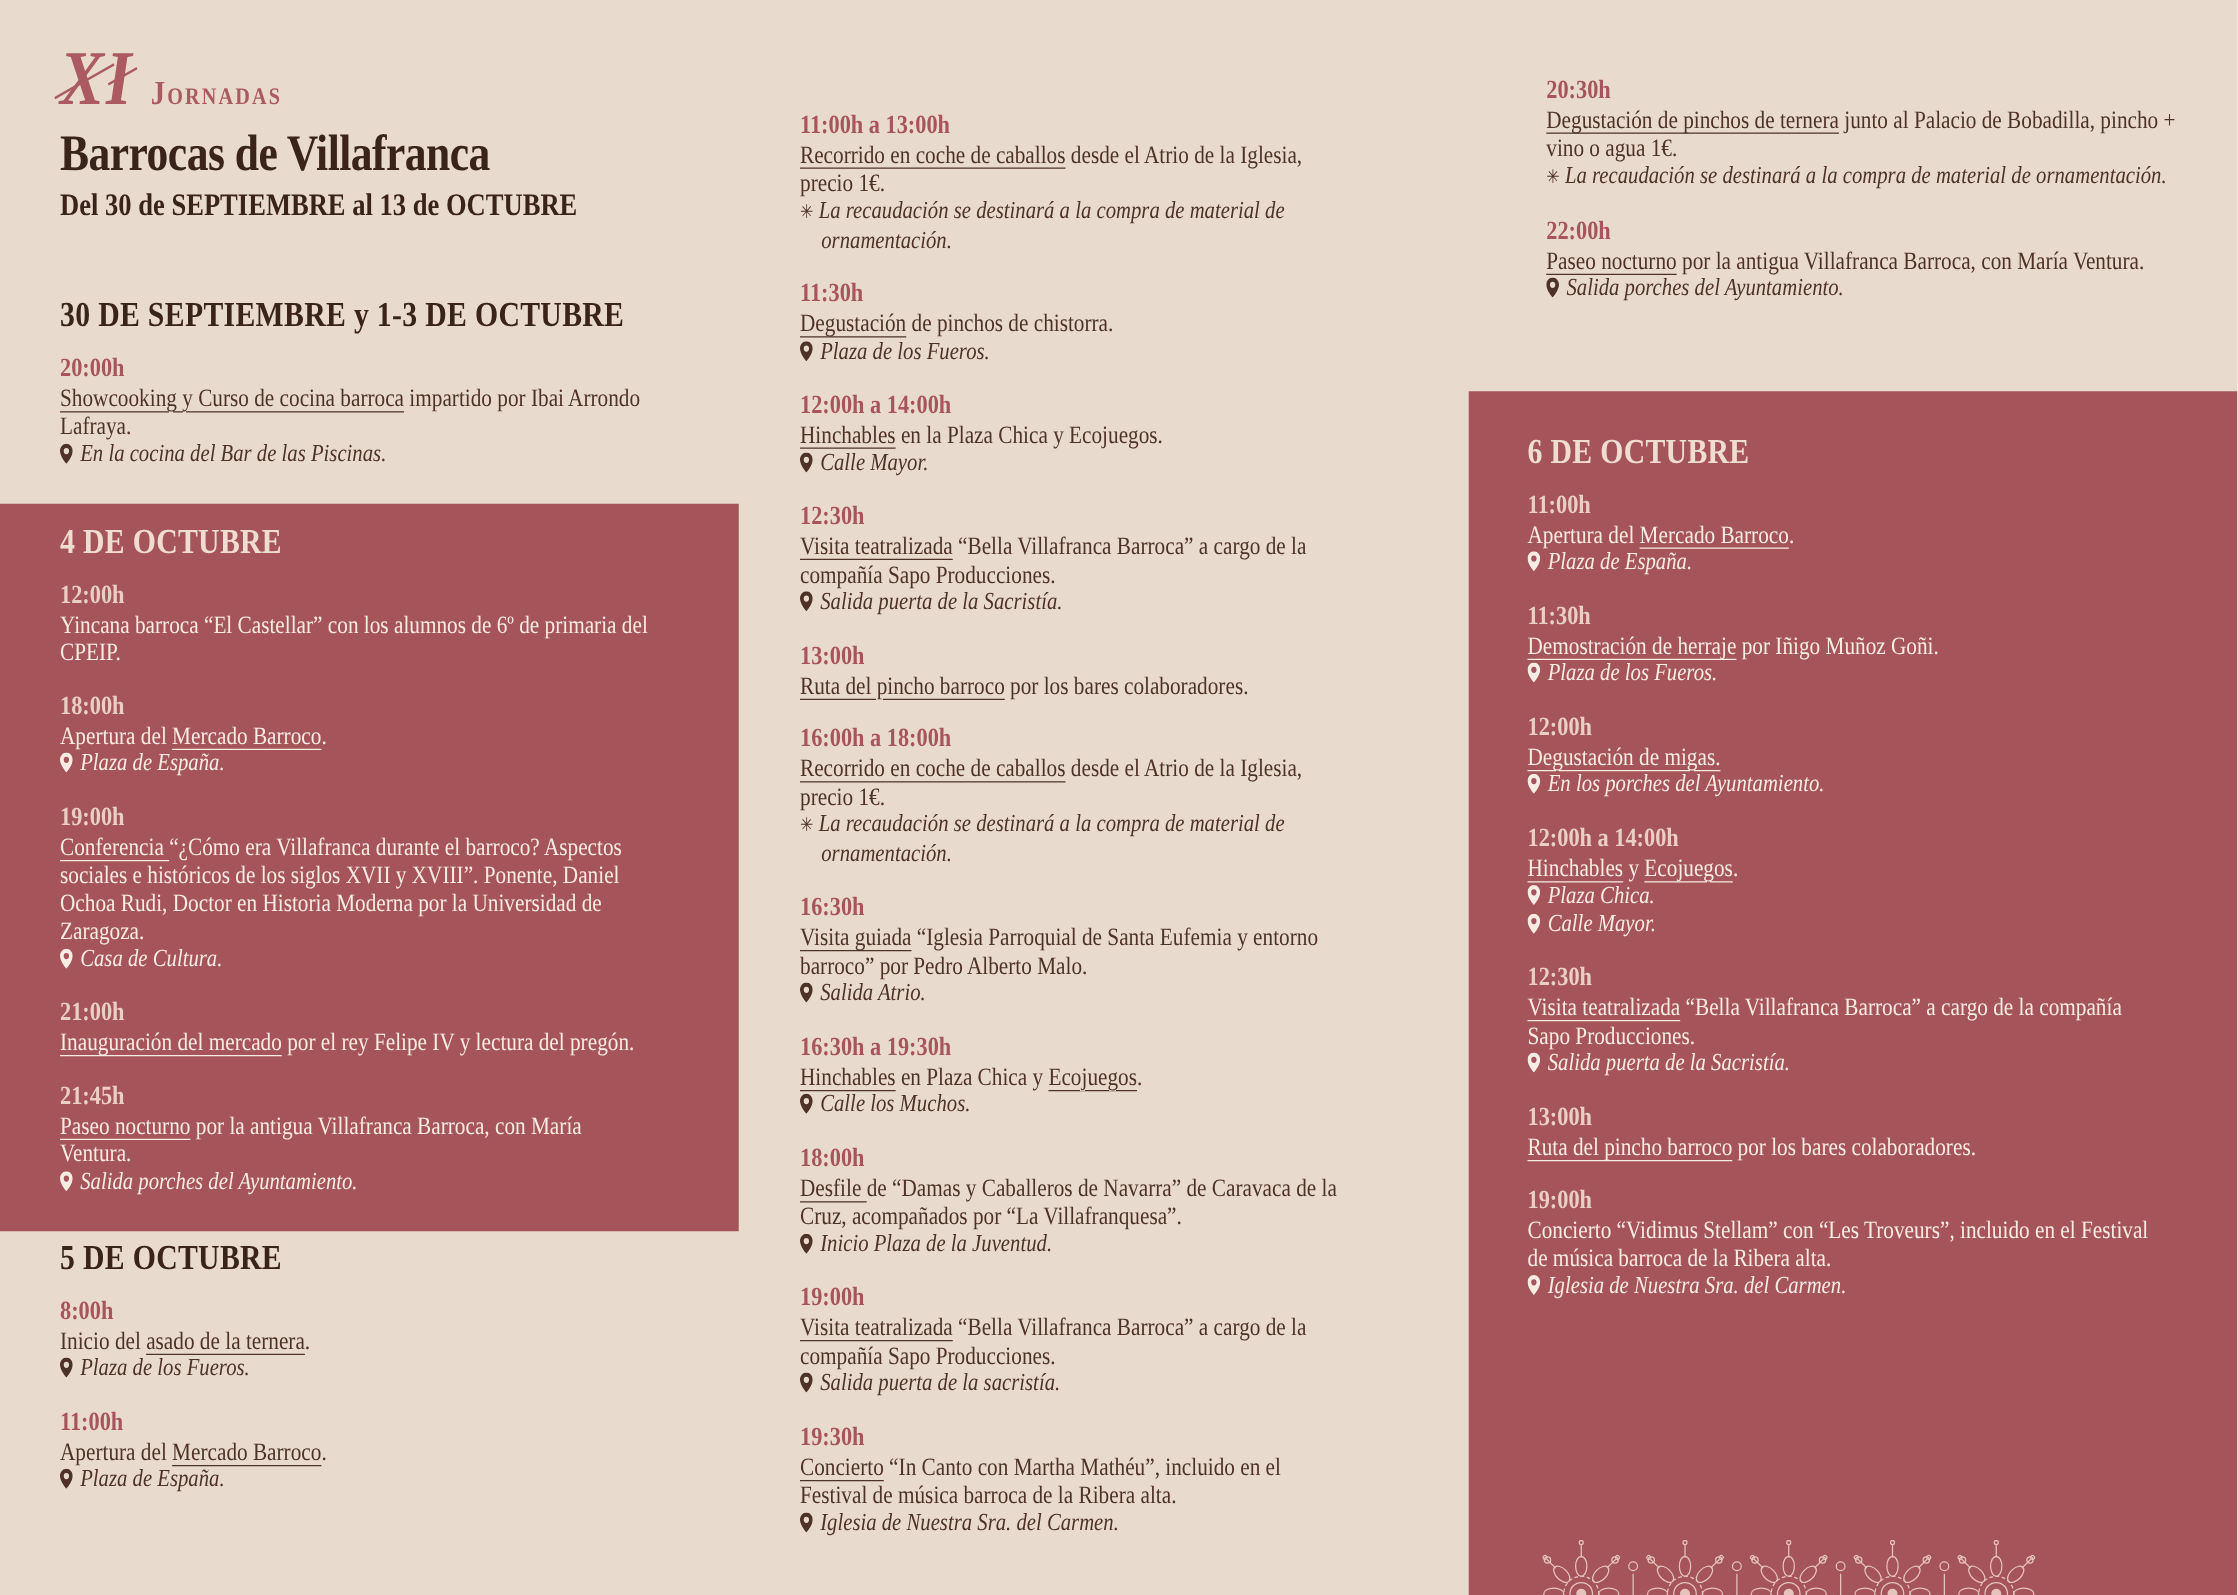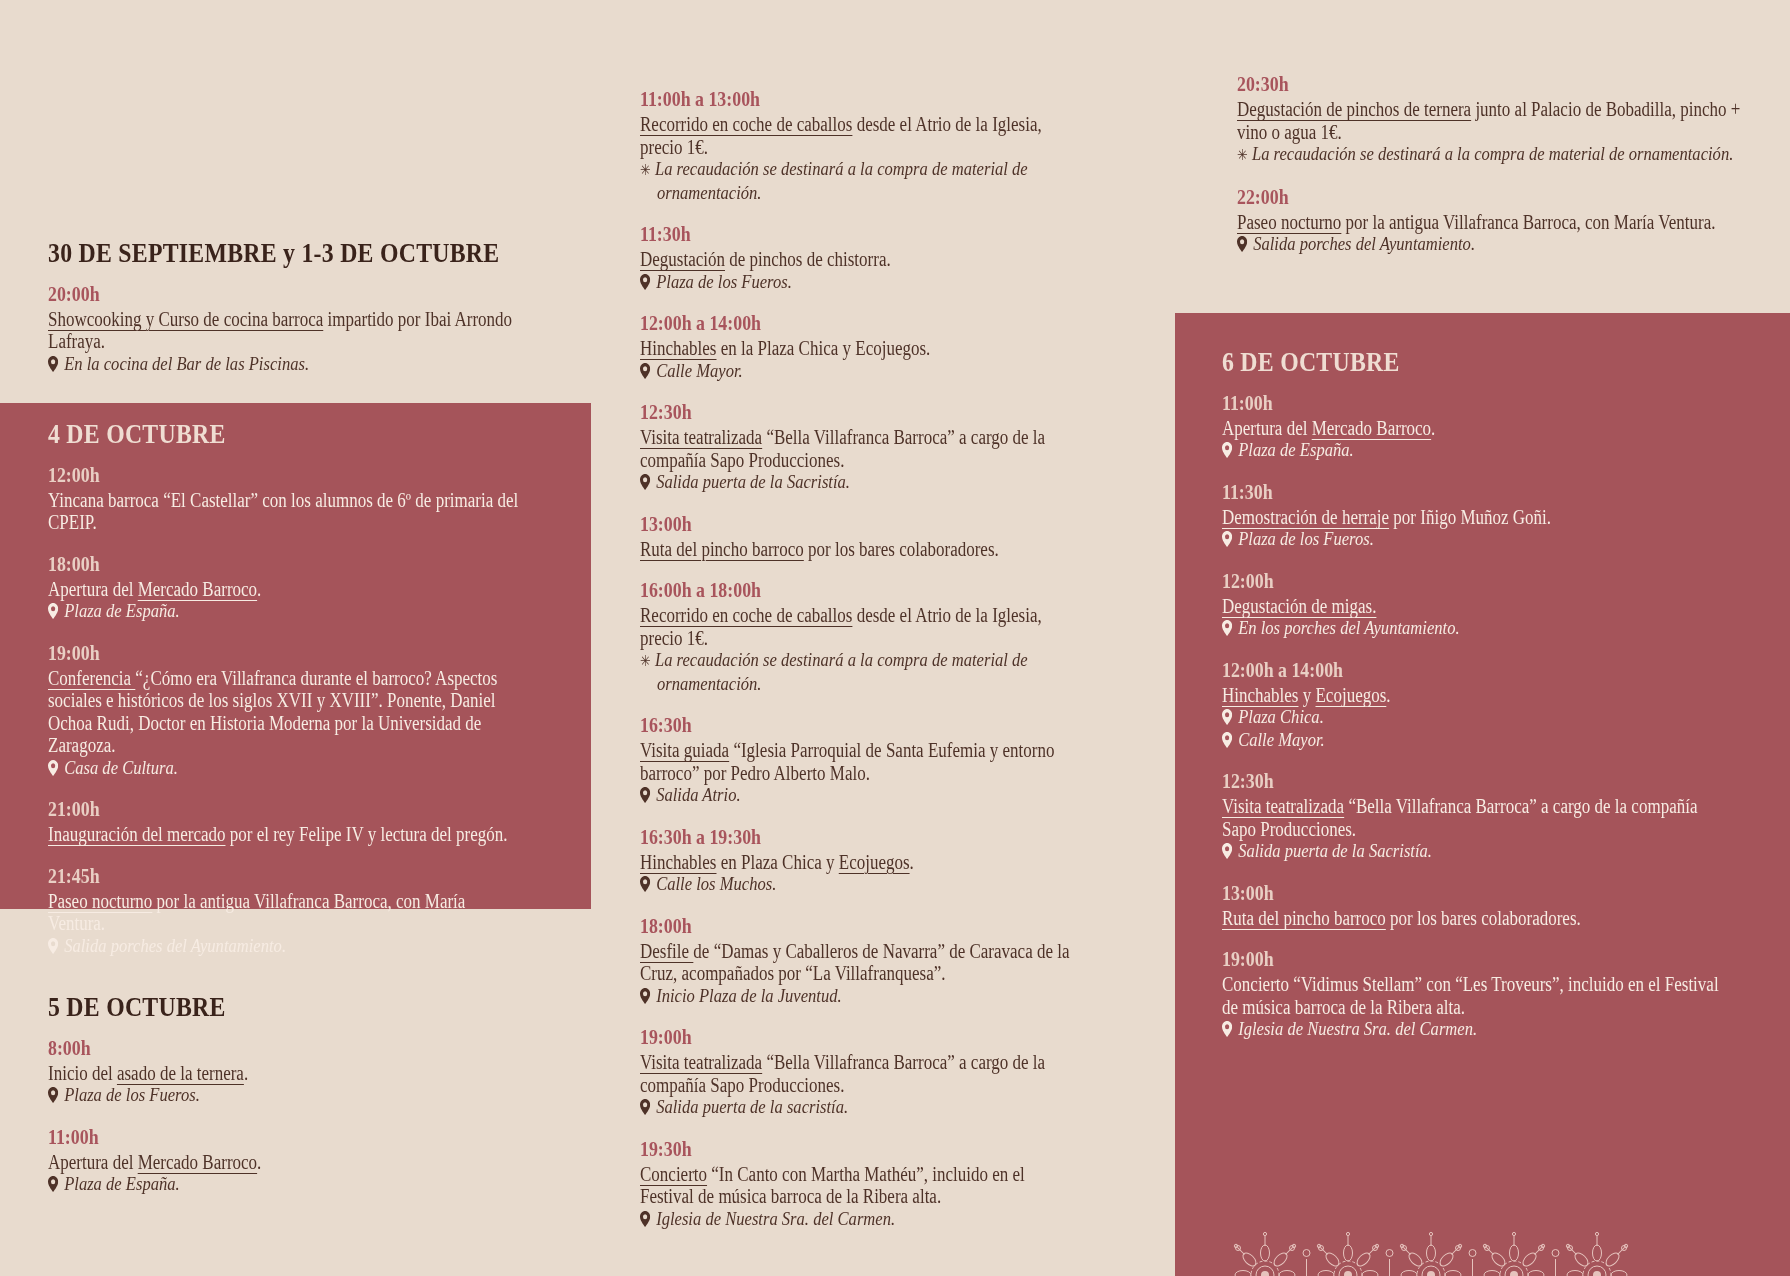--- a/index.html
+++ b/index.html
@@ -19,24 +19,24 @@
   .edition-xi{font-size:62px;font-weight:700;font-style:italic;line-height:.95;position:relative;letter-spacing:2px;}
   .edition-xi::before{content:"";position:absolute;left:-8px;top:30px;width:62px;height:2px;background:var(--accent);transform:rotate(-26deg);}
   .edition-xi::after{content:"";position:absolute;left:44px;top:26px;width:30px;height:2px;background:var(--accent);transform:rotate(-26deg);}
   .edition-label{font-variant:small-caps;font-size:27px;font-weight:700;letter-spacing:2px;}
   .page-title{font-size:41px;font-weight:700;color:var(--dark);line-height:1.04;margin-top:8px;letter-spacing:-.5px;}
   .page-subtitle{font-size:25px;font-weight:700;color:var(--dark);margin-top:7px;}
 
   
   section{box-sizing:border-box;}
   #sec-0-0{position:absolute;left:48px;top:238px;width:470px;}
-  #sec-0-1{position:absolute;left:0;top:403px;width:591px;height:506px;background:var(--red);padding:16px 0 0 48px;}
+  #sec-0-1{position:absolute;left:0;top:403px;width:591px;height:582px;background:var(--red);padding:16px 0 0 48px;}
   #sec-0-2{position:absolute;left:48px;top:992px;width:470px;}
   #sec-1-0{position:absolute;left:640px;top:88px;width:430px;}
-  #sec-2-0{position:absolute;left:1237px;top:73px;width:505px;}
+  #sec-2-0{position:absolute;left:1237px;top:60px;width:505px;}
   #sec-2-1{position:absolute;left:1175px;top:313px;width:615px;height:1085px;background:var(--red);padding:34px 0 0 47px;}
   #sec-0-0 .cond,#sec-0-1 .cond,#sec-0-2 .cond{width:556px;}
   #sec-1-0 .cond{width:508px;}
   #sec-2-0 .cond{width:596px;}
   #sec-2-1 .cond{width:598px;}
 
   .day-title{font-size:28px;font-weight:700;color:var(--dark);margin:0 0 14px 0;line-height:1.1;letter-spacing:.3px;}
   .red .day-title{color:var(--cream-head);}
 
   .event{margin-bottom:19px;}
@@ -51,20 +51,30 @@
   .note .marker{font-style:normal;font-size:15px;margin-right:5px;}
   .loc svg{width:12px;height:16px;margin-right:7px;vertical-align:-2px;}
 
   .ornament{position:absolute;left:48px;bottom:80px;width:420px;height:86px;}
 </style>
 </head>
 <body>
 
 <div class="page">
 
+  <div id="page-header">
+    <div class="cond">
+      <div class="edition-row">
+        <span class="edition-xi">XI</span>
+        <span class="edition-label">Jornadas</span>
+      </div>
+      <div class="page-title">Barrocas de Villafranca</div>
+      <div class="page-subtitle">Del 30 de SEPTIEMBRE al 13 de OCTUBRE</div>
+    </div>
+  </div>
 
   <section id="sec-0-0" class="sec plain">
     <div class="cond">
       <h2 class="day-title">30 DE SEPTIEMBRE y 1-3 DE OCTUBRE</h2>
       <div class="events">
           <div class="event">
             <div class="time">20:00h</div>
             <div class="body"><span class="u">Showcooking y Curso de cocina barroca</span><span> impartido por Ibai Arrondo Lafraya.</span></div>
             <div class="loc"><svg viewBox="0 0 12 16" xmlns="http://www.w3.org/2000/svg">
                 <path fill="currentColor" fill-rule="evenodd" d="M6 0C2.7 0 0 2.6 0 5.8 0 10.1 6 16 6 16s6-5.9 6-10.2C12 2.6 9.3 0 6 0zm0 3.3a2.5 2.5 0 1 1 0 5 2.5 2.5 0 0 1 0-5z"></path>

